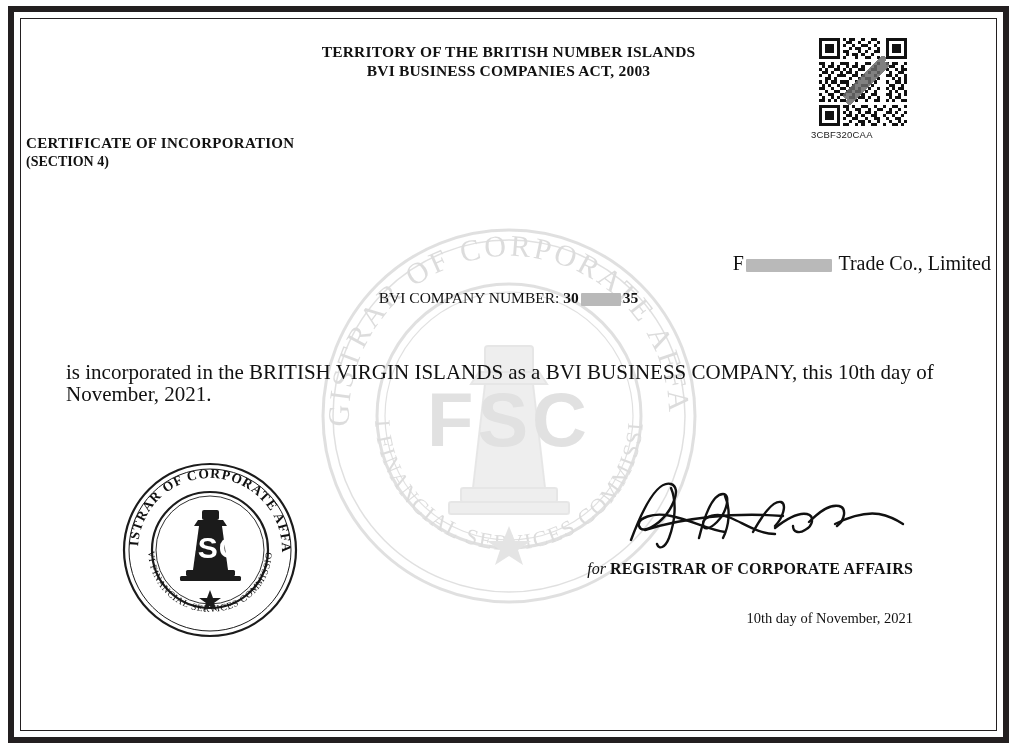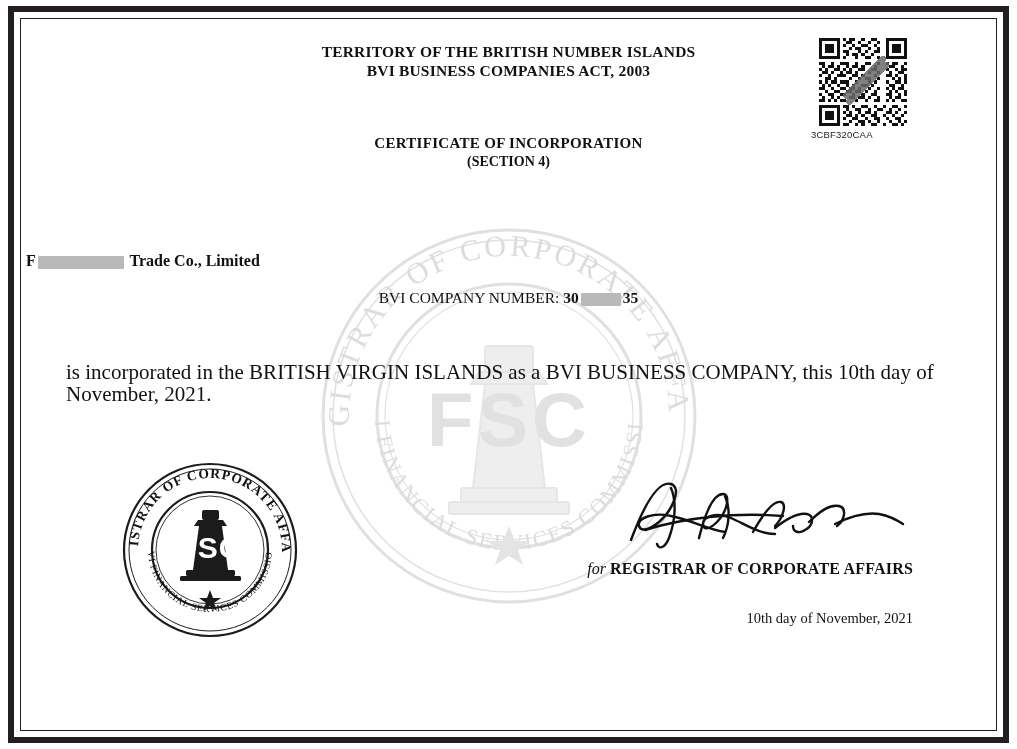--- a/index.html
+++ b/index.html
@@ -103,21 +103,21 @@
     letter-spacing: 0.2px;
     color: #222;
   }
 
   
   .title {
     position: absolute;
     left: 0;
     right: 0;
     top: 110px;
-    text-align: center;
+    text-align: left;
   }
   .title .t1 {
     font-weight: bold;
     font-size: 15px;
     letter-spacing: 0.3px;
     line-height: 19px;
   }
   .title .t2 {
     font-weight: bold;
     font-size: 14px;
@@ -133,23 +133,23 @@
     text-align: center;
     font-size: 15.5px;
     line-height: 22px;
   }
 
   .company {
     position: absolute;
     left: 0;
     right: 0;
     top: 228px;
-    text-align: left;
-    font-weight: bold;
-    font-size: 16px;
+    text-align: right;
+    font-weight: normal;
+    font-size: 20px;
   }
   .redact {
     display: inline-block;
     vertical-align: middle;
     height: 13px;
     background: #b9b9b9;
     border-radius: 1px;
   }
   .redact.w1 { width: 86px; margin: 0 2px; }
   .redact.w2 { width: 40px; margin: 0 2px; }

